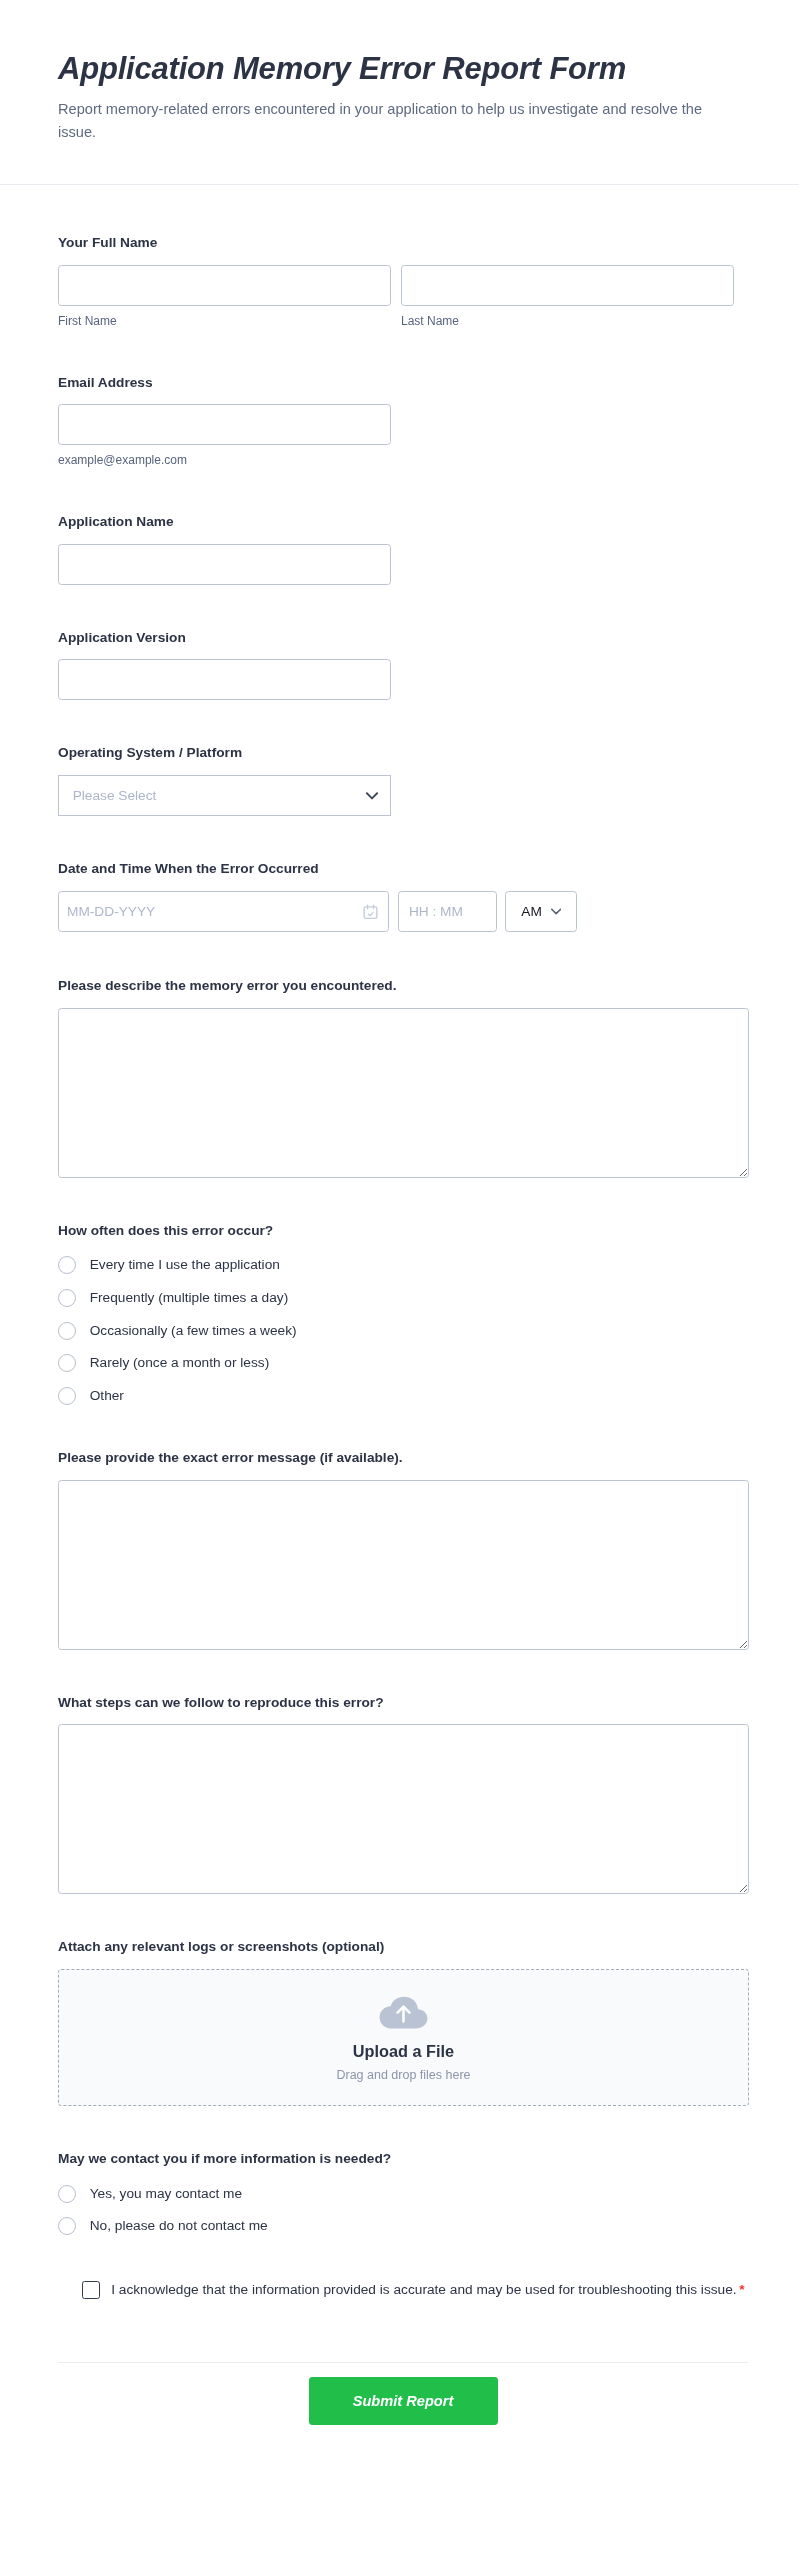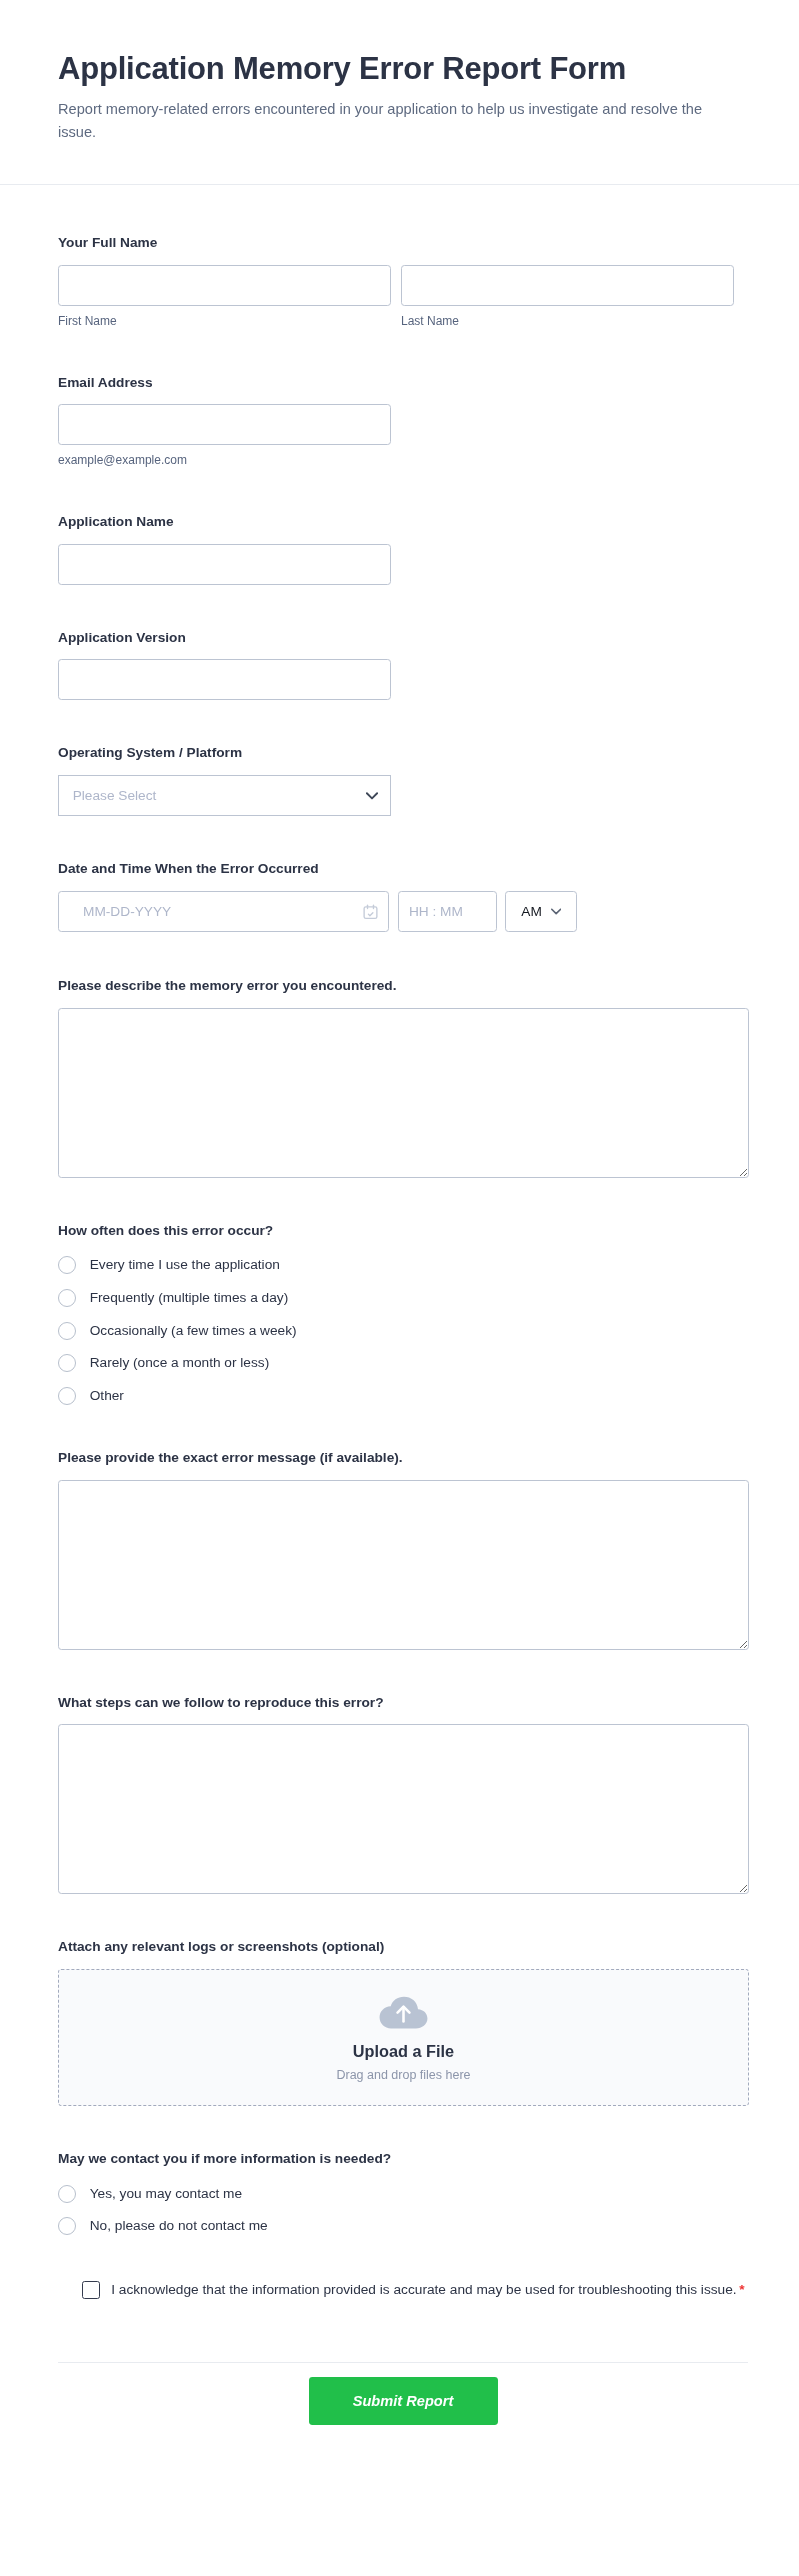--- a/index.html
+++ b/index.html
@@ -14,20 +14,21 @@
   .form-header {
     padding: 50px 58px 40px 58px;
     border-bottom: 0.9px solid #e8ebf0;
   }
   .form-title {
     font-size: 31px;
     font-weight: 700;
     color: #2c3345;
     line-height: 1.2;
     letter-spacing: -0.2px;
+    font-style: italic;
   }
   .form-subtitle {
     margin-top: 11.2px;
     font-size: 14.6px;
     color: #5e6a80;
     line-height: 23px;
     max-width: 670px;
   }
 
   
@@ -49,21 +50,21 @@
 
   input[type="text"], textarea {
     font-family: "Liberation Sans", sans-serif;
     font-size: 13.7px;
     color: #2c3345;
     background: #fff;
     border: 0.9px solid #bcc4d2;
     border-radius: 3.4px;
     outline: none;
   }
-  input[type="text"] { height: 41px; padding: 0 24px; }
+  input[type="text"] { height: 41px; padding: 0 8px; }
   textarea { width: 691px; height: 170px; padding: 10.3px 12px; display: block; }
   ::placeholder { color: #aeb6ca; opacity: 1; }
 
   .row-2col { display: flex; gap: 10px; }
   .col { width: 333px; }
   .col input[type="text"] { width: 100%; }
   .input-half { width: 333px; }
 
   
   .select-box {

